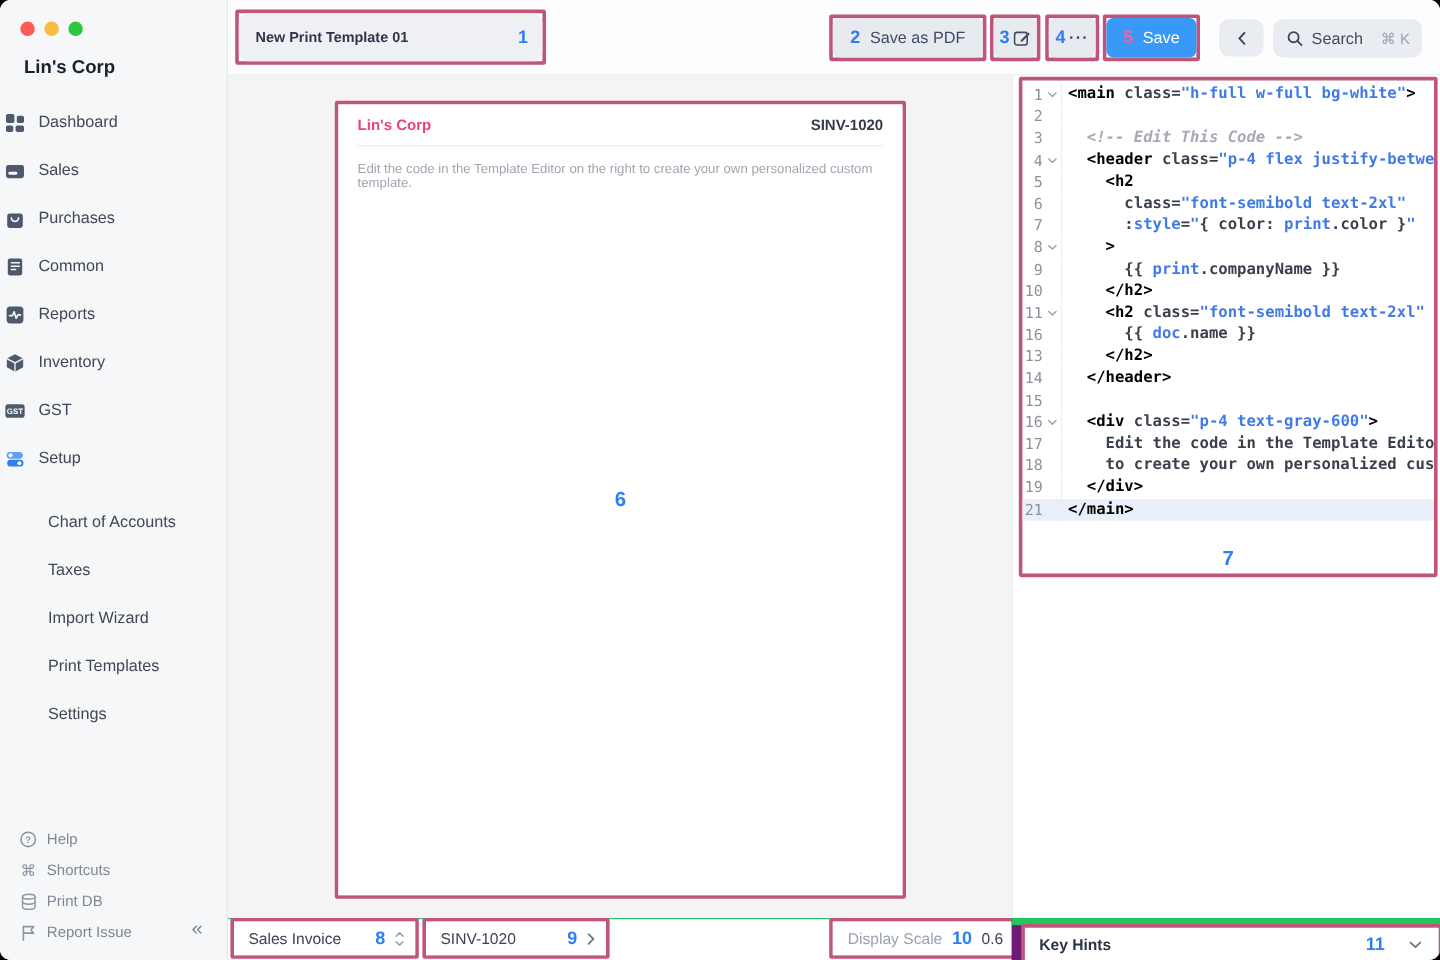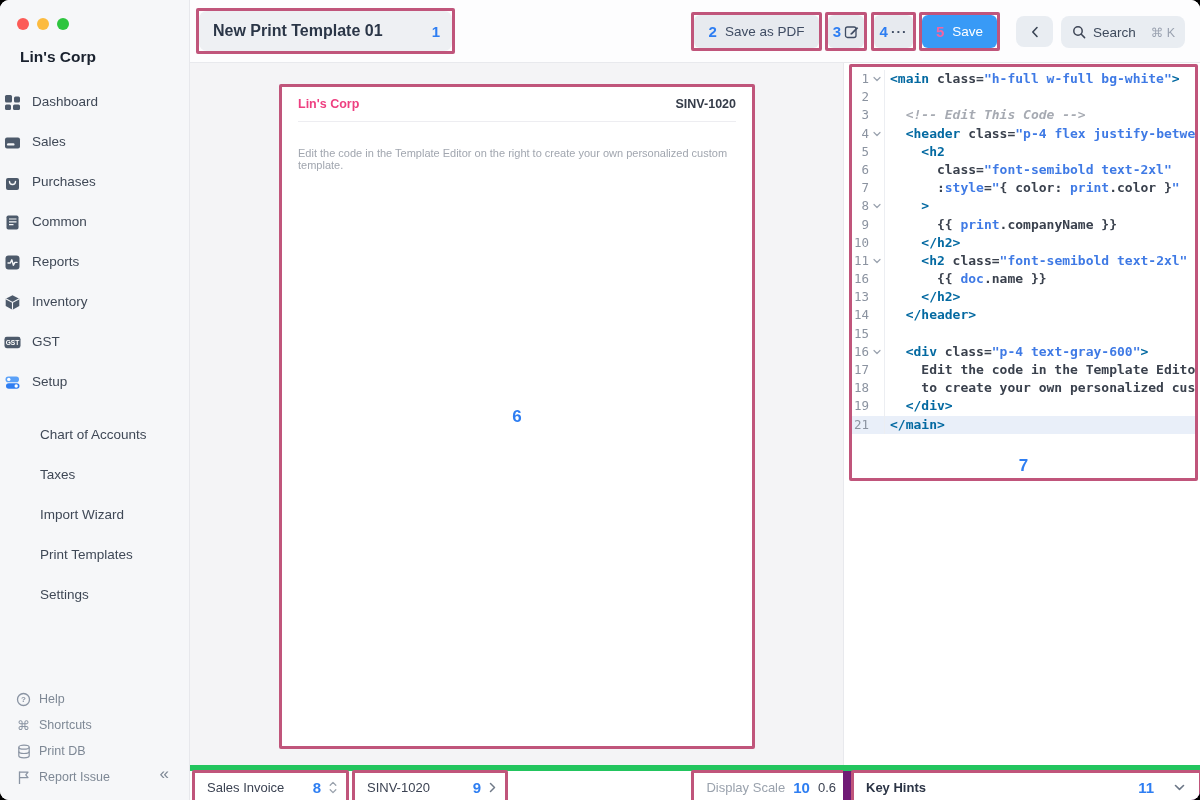--- a/index.html
+++ b/index.html
@@ -27,21 +27,21 @@
   .main{flex:1;display:flex;flex-direction:column;min-width:0;}
   .topbar{height:63px;background:#fdfdfe;border-bottom:1px solid #e8e9ed;position:relative;flex:none;}
 
   
   .ann{border:3px solid #c0557b;border-radius:2px;position:absolute;}
   .ann-num{font-size:15px;font-weight:700;color:#2e7ef2;}
   .ann-num.pink{color:#f264a2;}
 
   .ann1{left:6px;top:8px;width:259px;height:46px;}
   .title-input{width:100%;height:100%;background:#eef0f3;border-radius:8px;display:flex;align-items:center;padding:0 12px 0 14px;}
-  .title-text{font-size:16px;font-weight:700;color:#2b3647;flex:1;}
+  .title-text{font-size:12px;font-weight:700;color:#2b3647;flex:1;}
 
   .ann2{left:501px;top:12px;width:131px;height:39px;}
   .ann3{left:635px;top:12px;width:42px;height:39px;}
   .ann4{left:681px;top:12px;width:45px;height:39px;}
   .ann5{left:729px;top:12px;width:81px;height:39px;}
   .btn{width:100%;height:100%;border-radius:6px;display:flex;align-items:center;justify-content:center;gap:8px;background:#e7eaef;font-size:13.5px;font-weight:500;color:#3f4c63;}
   .btn.primary{background:#389af6;color:#fff;}
   .btn .ann-num{flex:none;}
   .btn-label{white-space:nowrap;}
 
@@ -51,42 +51,42 @@
   .search-kbd{font-size:12.5px;color:#9aa2b0;white-space:nowrap;}
 
   
   .content{flex:1;display:flex;min-height:0;}
   .preview-region{width:653px;min-width:653px;background:#f4f4f6;position:relative;}
   .ann6{left:89px;top:21px;width:476px;height:665px;}
   .page{width:100%;height:100%;background:#fff;position:relative;padding:10px 16px 0 16px;}
   .page-header{display:flex;align-items:center;justify-content:space-between;padding-bottom:10px;border-bottom:1px solid #ededf1;}
   .page-company{font-size:12.5px;font-weight:700;color:#ee3f80;}
   .page-docno{font-size:12.5px;font-weight:700;color:#353c49;}
-  .page-body{margin-top:25px;font-size:11px;color:#a1a6af;}
+  .page-body{margin-top:13px;font-size:11px;color:#a1a6af;}
   .center-num{position:absolute;left:50%;top:50%;transform:translate(-50%,-50%);font-size:17px;}
 
   .editor-panel{flex:1;background:#fff;border-left:1px solid #e8e9ed;position:relative;min-width:0;}
   .ann7{left:5px;top:1px;right:2px;height:417px;}
   .editor{width:100%;height:100%;overflow:hidden;position:relative;padding-top:3px;font-family:"DejaVu Sans Mono",monospace;font-size:13px;line-height:18.2px;font-weight:600;}
   .ln{display:flex;height:18.2px;align-items:stretch;}
   .ln.active{background:#e9eff9;}
   .ln-gutter{width:33px;min-width:33px;display:flex;align-items:center;border-right:1px solid #eceef2;}
   .ln-num{width:17px;text-align:right;color:#8b93a0;font-size:12.5px;font-weight:400;}
   .ln-fold{width:15px;display:flex;align-items:center;justify-content:center;}
   .ln-code{flex:1;white-space:pre;overflow:hidden;padding-left:5px;color:#3a414d;}
-  .tok-tag{color:#0369a1;}
+  .tok-tag{color:#000000;}
   .tok-str{color:#3f7ae5;}
   .tok-kw{color:#3f7ae5;}
   .tok-pln{color:#3a414d;}
   .tok-com{color:#a6aab2;font-style:italic;}
   .ann7 .bottom-num{position:absolute;left:50%;bottom:2px;transform:translateX(-50%);font-size:17px;}
 
   
   .bottombar{height:35px;flex:none;display:flex;}
-  .bb-left{width:653px;min-width:653px;background:#fff;border-top:6px solid #22c55e;position:relative;}
+  .bb-left{width:653px;min-width:653px;background:#fff;border-top:1px solid #22c55e;position:relative;}
   .bb-right{flex:1;background:#701a75;border-top:6px solid #22c55e;position:relative;}
   .ann8{left:2px;top:-1px;width:157px;height:34px;}
   .ann9{left:162px;top:-1px;width:156px;height:34px;}
   .ann10{left:501px;top:-1px;width:157px;height:34px;}
   .ann11{left:8px;top:-1px;right:-2px;height:34px;}
   .bb-widget{width:100%;height:100%;display:flex;align-items:center;padding:0 9px 0 12px;gap:8px;background:#fff;}
   .bb-label{font-size:13px;color:#3b4252;}
   .bb-label.muted{color:#9aa2ad;}
   .bb-label.strong{font-weight:700;color:#2b3445;}
   .bb-spacer{flex:1;}

